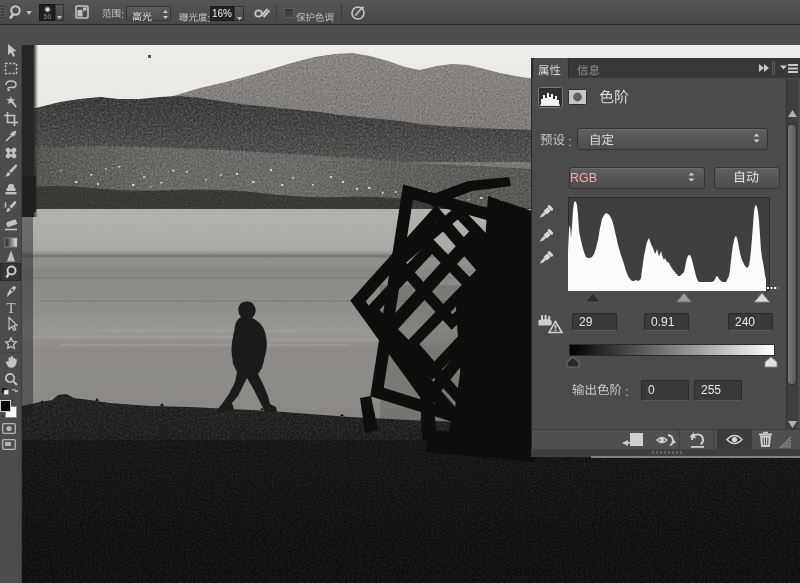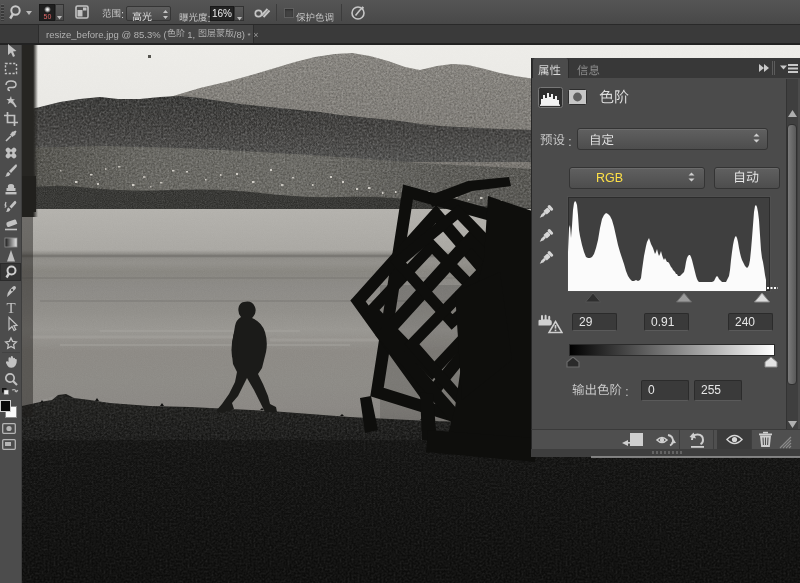--- a/index.html
+++ b/index.html
@@ -160,37 +160,20 @@
             <use href="#c色" x="2000"></use>
             <use href="#c调" x="3000"></use>
           </g>
         </svg></div>
       <div class="abs" style="left:341px;top:4px;width:1px;height:17px;background:#3c3c3c"></div>
       <svg class="abs" style="left:350px;top:5px" width="16" height="16" viewBox="0 0 16 16">
         <circle cx="8" cy="8" r="6" fill="none" stroke="#c6c6c6" stroke-width="1.6"></circle>
         <path d="M5.5 10.5 L10 5 M10 5 L12.8 2.5 M12 1.8 L13.6 3.4" stroke="#c6c6c6" stroke-width="1.6" fill="none"></path>
       </svg>
     </div>
-<div class="abs" style="left:0;top:25px;width:800px;height:20px;background:#3a3a3a;border-bottom:2px solid #222">
-      <div class="abs" style="left:38px;top:0;width:216px;height:18px;background:#464646;border-left:1px solid #2c2c2c;border-right:1px solid #2c2c2c">
-        <div class="lbl" style="left:7px;top:4px;font-size:9.5px;color:#b2b2b2">resize_before.jpg @ 85.3% (<svg class="ck" width="18.0" height="9" viewBox="0 -820 2000 1000" style="width:18.0px;height:9px">
-            <g fill="#b2b2b2">
-              <use href="#c色" x="0"></use>
-              <use href="#c阶" x="1000"></use>
-            </g>
-          </svg> 1, <svg class="ck" width="36.0" height="9" viewBox="0 -820 4000 1000" style="width:36.0px;height:9px">
-            <g fill="#b2b2b2">
-              <use href="#c图" x="0"></use>
-              <use href="#c层" x="1000"></use>
-              <use href="#c蒙" x="2000"></use>
-              <use href="#c版" x="3000"></use>
-            </g>
-          </svg>/8) <span style="font-size:8px">*</span> <span style="color:#9a9a9a;font-size:9px">×</span></div>
-      </div>
-    </div>
 
 <svg class="abs" style="left:22px;top:45px" width="778" height="538" viewBox="22 45 778 538">
 <defs>
 <filter id="nd" x="0" y="0" width="100%" height="100%">
   <feTurbulence type="fractalNoise" baseFrequency="0.55" numOctaves="2" seed="7" stitchTiles="stitch"></feTurbulence>
   <feColorMatrix type="matrix" values="0 0 0 0 0  0 0 0 0 0  0 0 0 0 0  0.85 0.85 0.85 0 -0.95"></feColorMatrix>
   <feComposite operator="in" in2="SourceGraphic"></feComposite>
 </filter>
 <filter id="nl" x="0" y="0" width="100%" height="100%">
   <feTurbulence type="fractalNoise" baseFrequency="0.5" numOctaves="2" seed="29" stitchTiles="stitch"></feTurbulence>
@@ -464,21 +447,21 @@
           <use href="#c预" x="0"></use>
           <use href="#c设" x="1000"></use>
         </g>
       </svg><span style="color:#ccc;font-size:12px"> :</span></div><div class="abs" style="left:577px;top:128px;width:191px;height:22px;background:linear-gradient(#606060,#4d4d4d);border:1px solid #343434;border-radius:3px;box-shadow:inset 0 1px 0 rgba(255,255,255,.08)"></div><div class="lbl" style="left:589px;top:132px"><svg class="ck" width="25.0" height="12.5" viewBox="0 -820 2000 1000" style="width:25.0px;height:12.5px">
         <g fill="#e2e2e2">
           <use href="#c自" x="0"></use>
           <use href="#c定" x="1000"></use>
         </g>
       </svg></div><svg class="abs" style="left:752px;top:133px" width="9" height="11">
       <path d="M1.5 3.5 L4.5 0.5 L7.5 3.5 Z M1.5 6.5 L4.5 9.5 L7.5 6.5 Z" fill="#cfcfcf"></path>
-    </svg><div class="abs" style="left:569px;top:167px;width:136px;height:22px;background:linear-gradient(#606060,#4d4d4d);border:1px solid #343434;border-radius:3px;box-shadow:inset 0 1px 0 rgba(255,255,255,.08)"></div><div class="lbl" style="left:596px;top:171px;font-size:12.5px;color:#fde047">RGB</div><svg class="abs" style="left:687px;top:172px" width="9" height="11">
+    </svg><div class="abs" style="left:569px;top:167px;width:136px;height:22px;background:linear-gradient(#606060,#4d4d4d);border:1px solid #343434;border-radius:3px;box-shadow:inset 0 1px 0 rgba(255,255,255,.08)"></div><div class="lbl" style="left:570px;top:171px;font-size:12.5px;color:#fca5a5">RGB</div><svg class="abs" style="left:687px;top:172px" width="9" height="11">
       <path d="M1.5 3.5 L4.5 0.5 L7.5 3.5 Z M1.5 6.5 L4.5 9.5 L7.5 6.5 Z" fill="#cfcfcf"></path>
     </svg><div class="abs" style="left:714px;top:167px;width:66px;height:22px;background:linear-gradient(#606060,#4d4d4d);border:1px solid #343434;border-radius:3px;box-shadow:inset 0 1px 0 rgba(255,255,255,.08)"></div><div class="lbl" style="left:733px;top:170px"><svg class="ck" width="26.0" height="13" viewBox="0 -820 2000 1000" style="width:26.0px;height:13px">
         <g fill="#e8e8e8">
           <use href="#c自" x="0"></use>
           <use href="#c动" x="1000"></use>
         </g>
       </svg></div><svg width="0" height="0">
       <defs>
         <g id="drop" transform="rotate(47 8 8) translate(8 8) scale(1.18) translate(-8 -8)">
           <path d="M8 15.2 L6.7 11.8 L9.3 11.8 Z" fill="#d6d6d6"></path>

